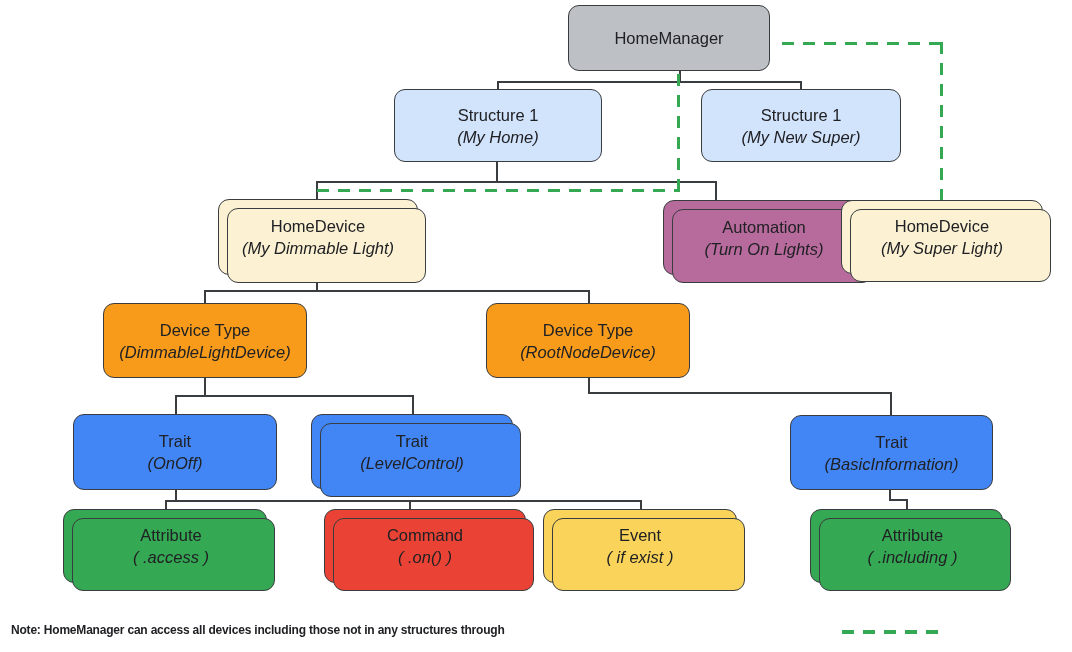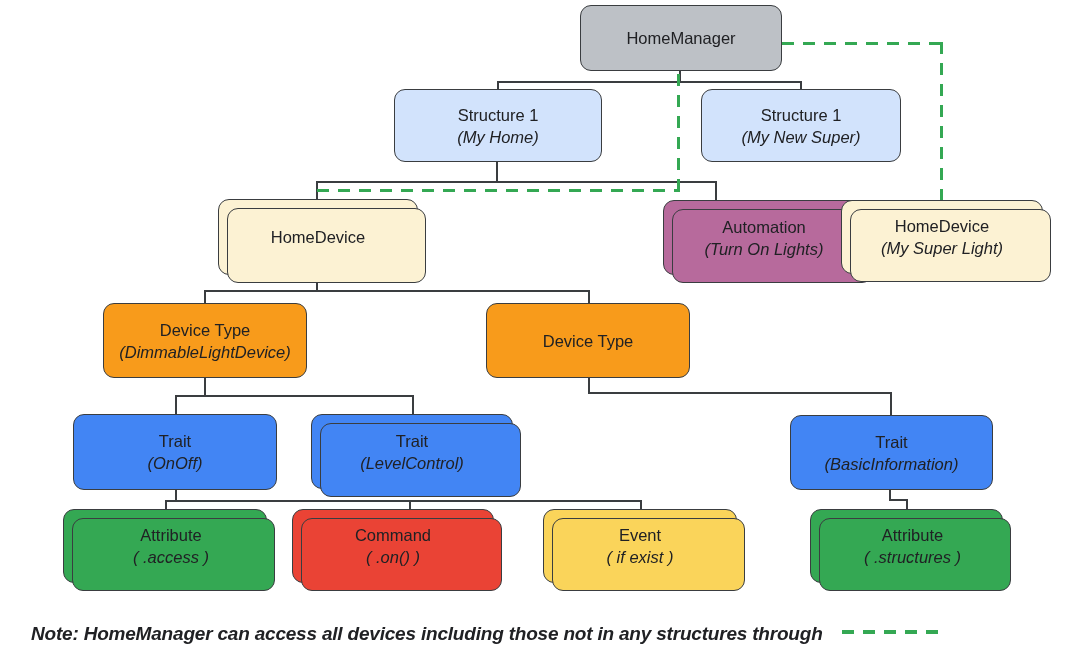--- a/index.html
+++ b/index.html
@@ -41,23 +41,23 @@
   .c-blue{background:var(--blue);}
   .c-green{background:var(--green);padding-left:12px;}
   .c-red{background:var(--red);}
   .c-yellow{background:var(--yellow);}
   .line{position:absolute;background:var(--line);z-index:0;}
   .dash-h{position:absolute;height:3px;z-index:0;
     background:repeating-linear-gradient(90deg,var(--dash-green) 0 12px,transparent 12px 21px);}
   .dash-v{position:absolute;width:3px;z-index:0;
     background:repeating-linear-gradient(180deg,var(--dash-green) 0 12px,transparent 12px 21px);}
   .note{
-    position:absolute;left:31px;top:623px;
-    font-size:19px;font-weight:bold;letter-spacing:-0.2px;
-    color:var(--text);white-space:nowrap;font-style:italic;
+    position:absolute;left:11px;top:623px;
+    font-size:12px;font-weight:bold;letter-spacing:-0.2px;
+    color:var(--text);white-space:nowrap;
   }
 </style>
 </head>
 <body>
 
 <div class="canvas">
 
   <div class="line" style="left:679px;top:70px;width:2px;height:13px"></div>
   <div class="line" style="left:497px;top:81px;width:305px;height:2px"></div>
   <div class="line" style="left:497px;top:81px;width:2px;height:9px"></div>
@@ -90,55 +90,57 @@
 
   <div class="line" style="left:889px;top:489px;width:2px;height:12px"></div>
   <div class="line" style="left:889px;top:499px;width:19px;height:2px"></div>
   <div class="line" style="left:906px;top:499px;width:2px;height:11px"></div>
 
   <div class="dash-h" style="left:782px;top:42px;width:161px"></div>
   <div class="dash-v" style="left:940px;top:42px;height:158px"></div>
   <div class="dash-v" style="left:677px;top:74px;height:118px"></div>
   <div class="dash-h" style="left:317px;top:189px;width:363px"></div>
 
-  <div class="box c-gray" style="left:580px;top:5px;width:202px;height:66px">
+  <div class="box c-gray" style="left:568px;top:5px;width:202px;height:66px">
     <span>HomeManager</span>
   </div>
 
   <div class="box c-lightblue" style="left:394px;top:89px;width:208px;height:73px">
     <span>Structure 1</span>
     <span class="sub">(My Home)</span>
   </div>
 
   <div class="box c-lightblue" style="left:701px;top:89px;width:200px;height:73px">
     <span>Structure 1</span>
     <span class="sub">(My New Super)</span>
   </div>
 
   <div class="box c-cream stacked" style="left:218px;top:199px;width:200px;height:76px">
     <span>HomeDevice</span>
+    <span class="sub">(My Dimmable Light)</span>
   </div>
 
   <div class="box c-mauve stacked" style="left:615px;top:200px;width:202px;height:75px">
     <span>Automation</span>
     <span class="sub">(Turn On Lights)</span>
   </div>
 
   <div class="box c-cream stacked" style="left:841px;top:200px;width:202px;height:74px">
     <span>HomeDevice</span>
     <span class="sub">(My Super Light)</span>
   </div>
 
   <div class="box c-orange" style="left:103px;top:303px;width:204px;height:75px">
     <span>Device Type</span>
     <span class="sub">(DimmableLightDevice)</span>
   </div>
 
   <div class="box c-orange" style="left:486px;top:303px;width:204px;height:75px">
     <span>Device Type</span>
+    <span class="sub">(RootNodeDevice)</span>
   </div>
 
   <div class="box c-blue" style="left:73px;top:414px;width:204px;height:76px">
     <span>Trait</span>
     <span class="sub">(OnOff)</span>
   </div>
 
   <div class="box c-blue stacked" style="left:311px;top:414px;width:202px;height:75px">
     <span>Trait</span>
     <span class="sub">(LevelControl)</span>
@@ -147,31 +149,31 @@
   <div class="box c-blue" style="left:790px;top:415px;width:203px;height:75px">
     <span>Trait</span>
     <span class="sub">(BasicInformation)</span>
   </div>
 
   <div class="box c-green stacked" style="left:63px;top:509px;width:204px;height:74px">
     <span>Attribute</span>
     <span class="sub">( .access )</span>
   </div>
 
-  <div class="box c-red stacked" style="left:292px;top:509px;width:202px;height:74px">
+  <div class="box c-red stacked" style="left:324px;top:509px;width:202px;height:74px">
     <span>Command</span>
     <span class="sub">( .on() )</span>
   </div>
 
   <div class="box c-yellow stacked" style="left:543px;top:509px;width:194px;height:74px">
     <span>Event</span>
     <span class="sub">( if exist )</span>
   </div>
 
   <div class="box c-green stacked" style="left:810px;top:509px;width:193px;height:74px">
     <span>Attribute</span>
-    <span class="sub">( .structures )</span>
+    <span class="sub">( .including )</span>
   </div>
 
   <div class="note">Note: HomeManager can access all devices including those not in any structures through</div>
   <div class="dash-h" style="left:842px;top:630px;width:97px;height:4px"></div>
 
 </div>
 
 </body></html>

